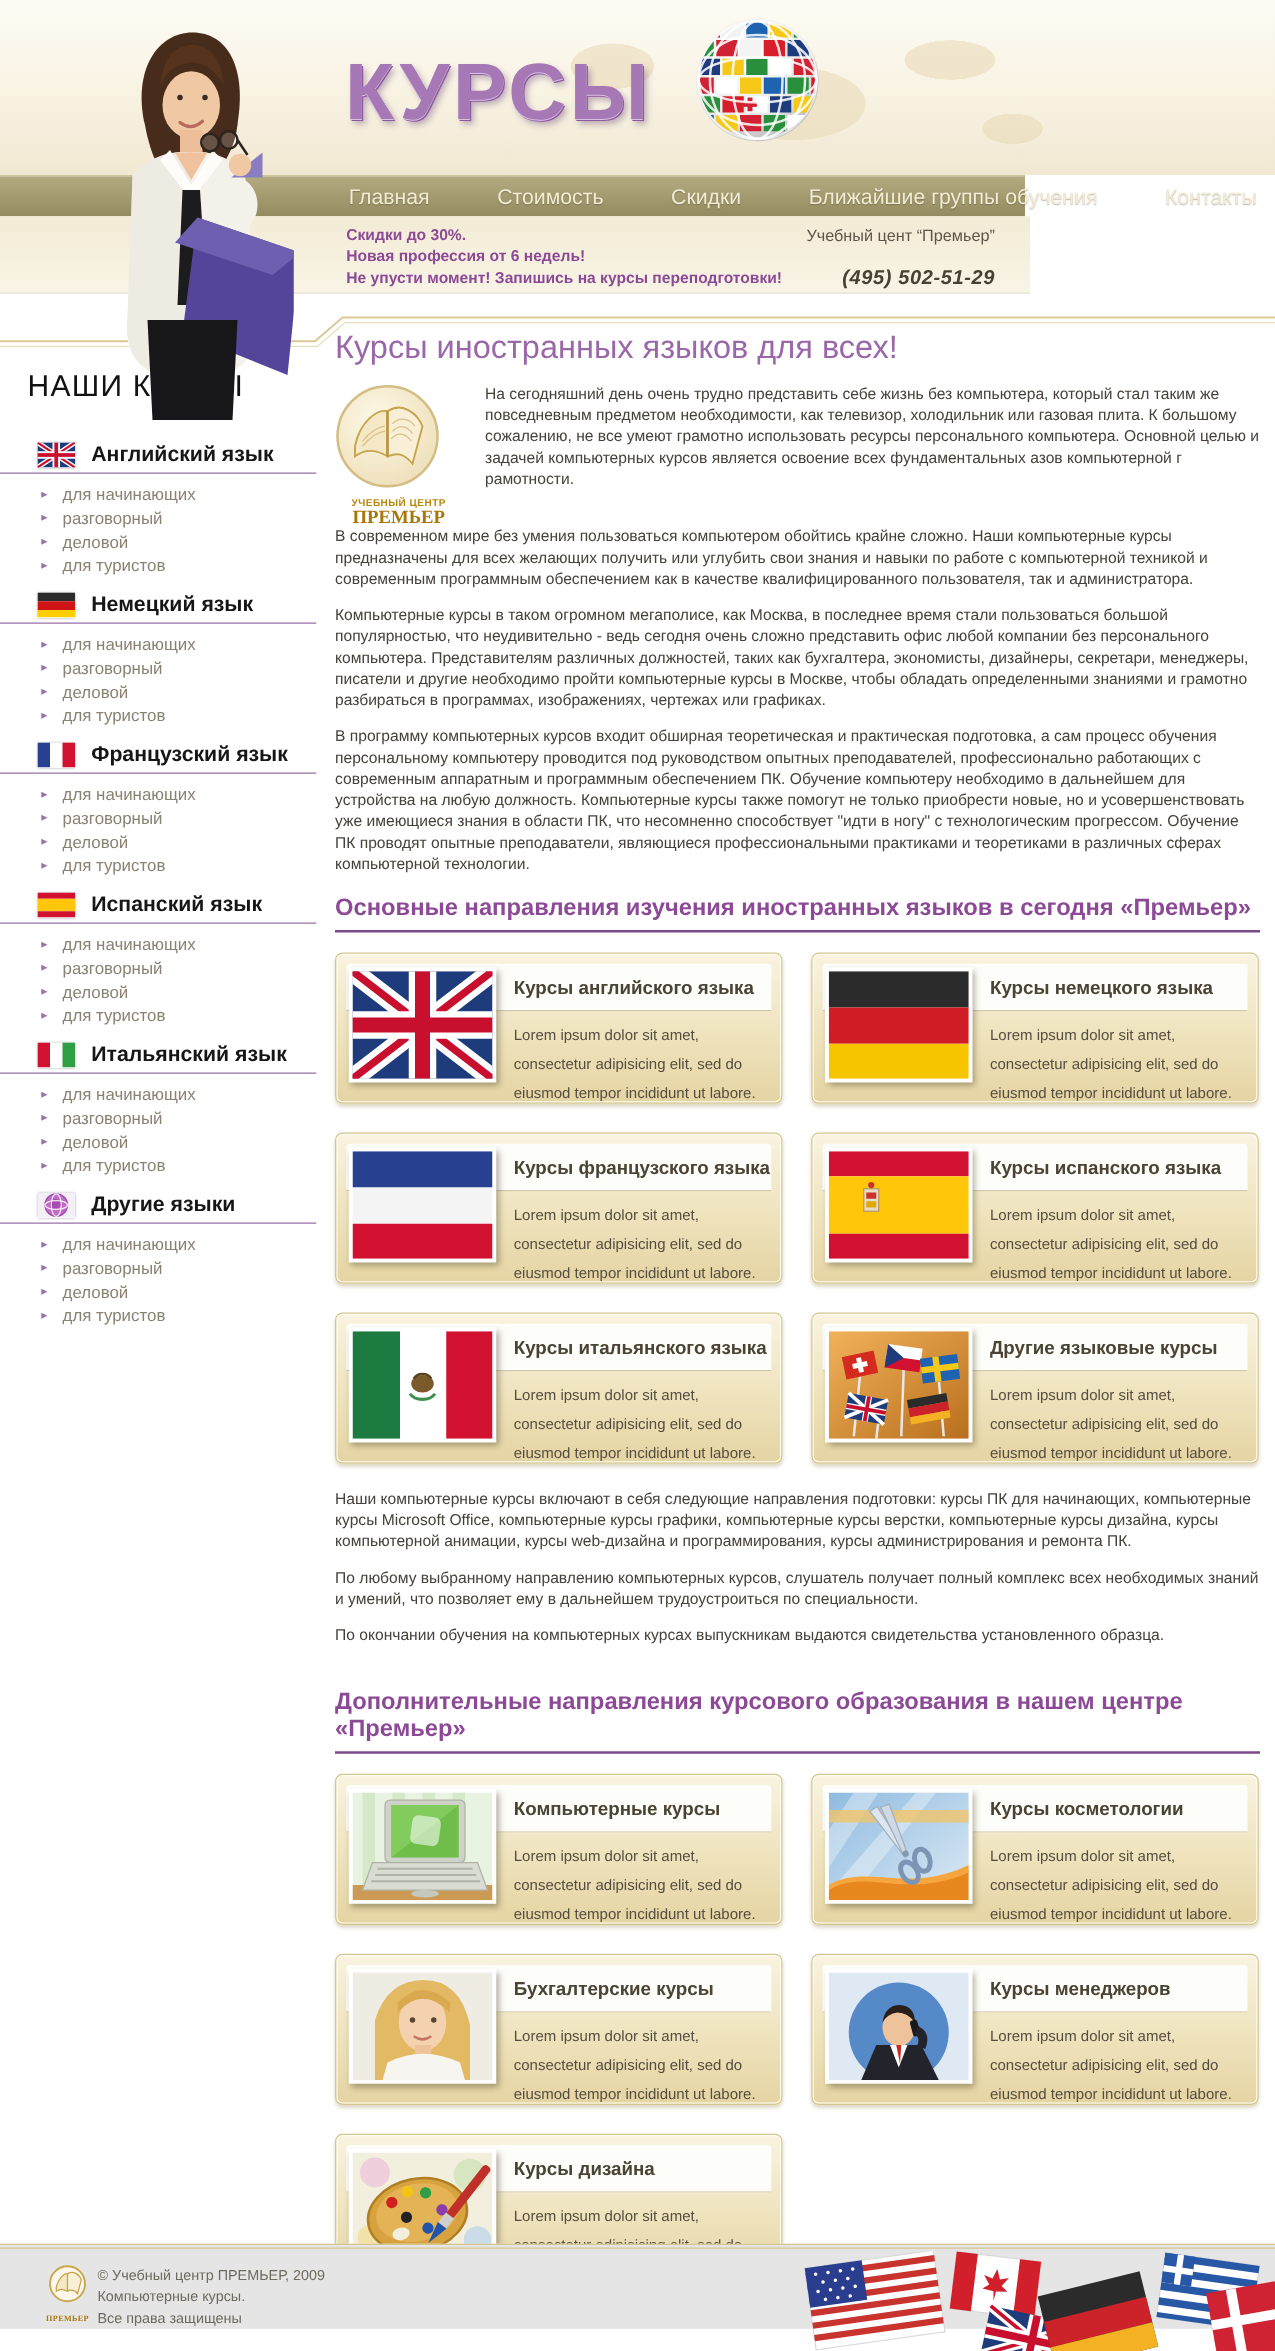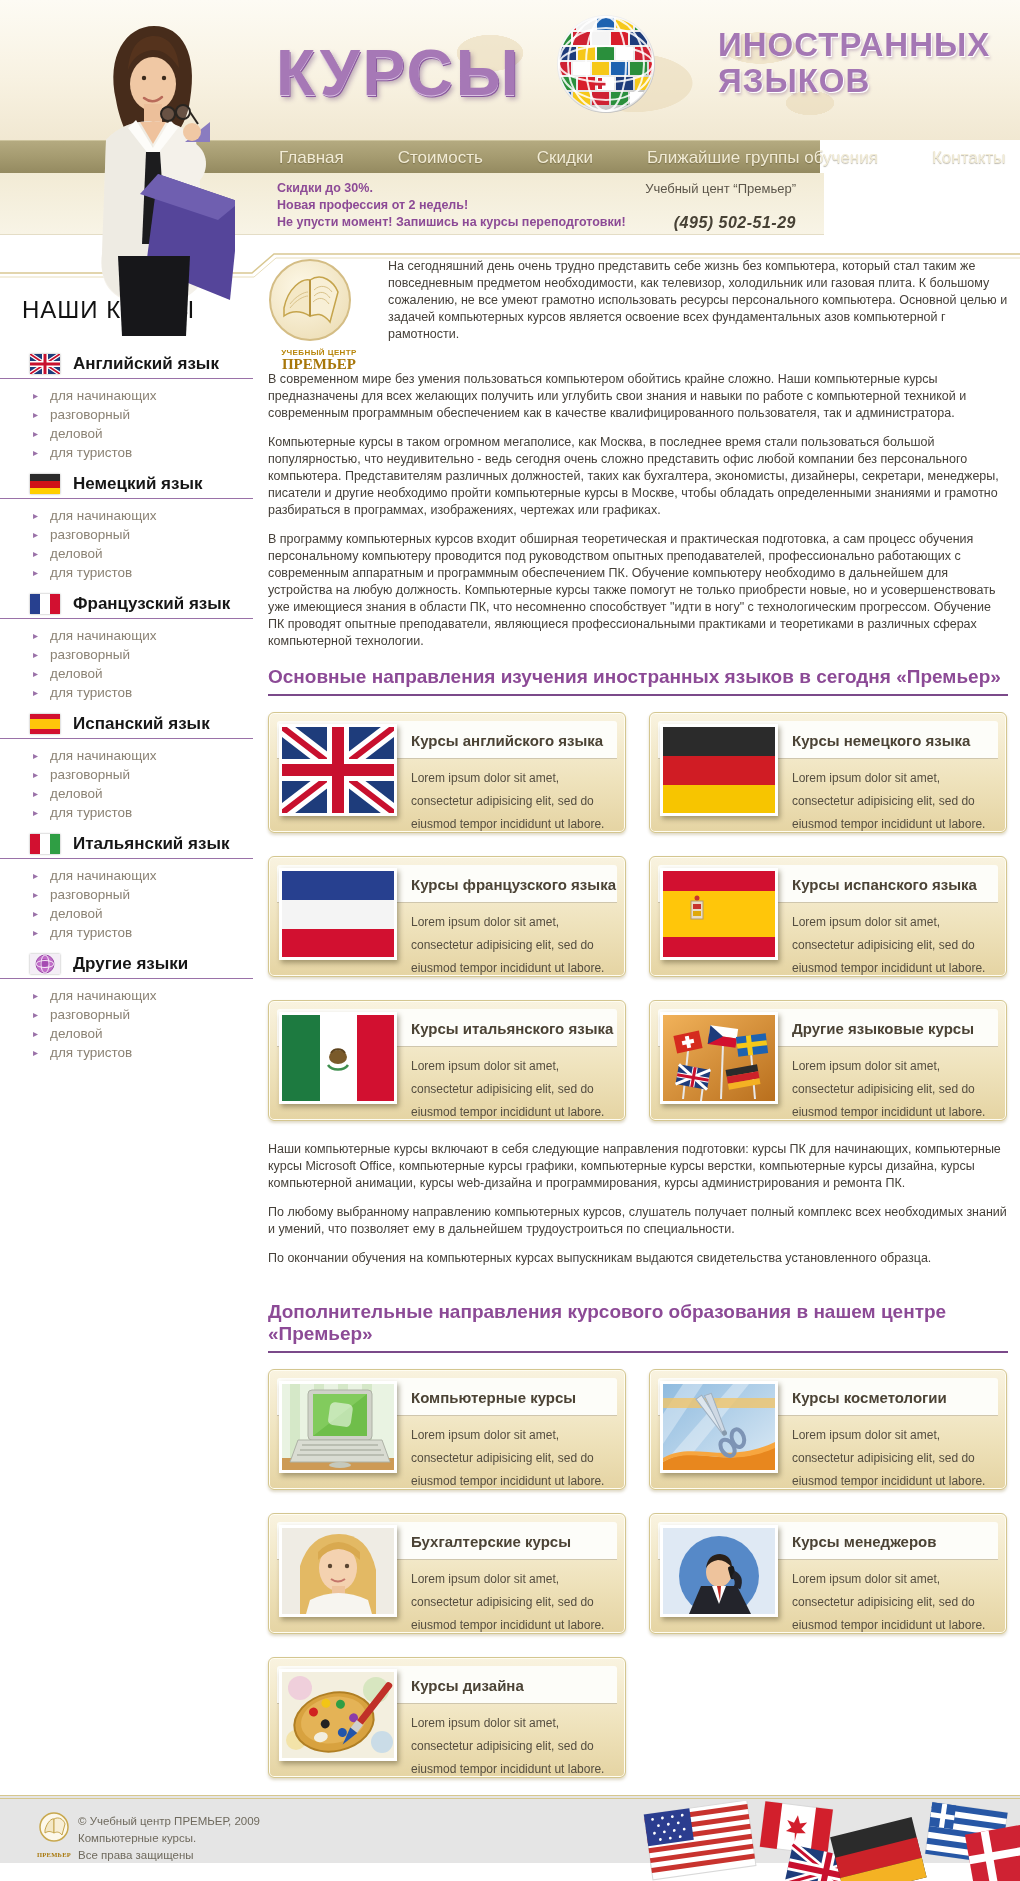--- a/index.html
+++ b/index.html
@@ -149,39 +149,35 @@
       </g>
       <g stroke="rgba(255,255,255,.85)" stroke-width="2" fill="none">
         <ellipse cx="52" cy="52" rx="20" ry="47"></ellipse>
           <ellipse cx="52" cy="52" rx="38" ry="47"></ellipse>
         <ellipse cx="52" cy="52" rx="47" ry="18"></ellipse>
           <ellipse cx="52" cy="52" rx="47" ry="36"></ellipse>
       </g>
       <circle cx="52" cy="52" r="47.5" fill="none" stroke="rgba(255,255,255,.6)" stroke-width="1.5"></circle>
     </svg>
   </div>
-  <div class="header-sub">
-    <div>ИНОСТРАННЫХ</div>
-    <div>ЯЗЫКОВ</div>
-  </div>
 
   <div class="nav">
     <ul id="nav-list">
         <li class="nav-item">Главная</li>
         <li class="nav-item">Стоимость</li>
         <li class="nav-item">Скидки</li>
         <li class="nav-item">Ближайшие группы обучения</li>
         <li class="nav-item">Контакты</li>
       </ul>
   </div>
 
   <div class="promo">
     <div class="promo-left">
       <div>Скидки до 30%.</div>
-      <div>Новая профессия от 2 недель!</div>
+      <div>Новая профессия от 6 недель!</div>
       <div>Не упусти момент! Запишись на курсы переподготовки!</div>
     </div>
     <div class="promo-right">
       <div class="promo-org">Учебный цент “Премьер”</div>
       <div class="promo-phone">(495) 502-51-29</div>
     </div>
   </div>
 
   <div class="woman">
     <svg viewBox="0 0 195 332" width="195" height="332">
@@ -409,20 +405,21 @@
             <div class="sb-item">
               <span class="sb-arrow">▸</span>
               <span class="sb-item-label">для туристов</span>
             </div>
           </div>
         </div>
       </div>
   </aside>
 
   <main class="main">
+    <h1>Курсы иностранных языков для всех!</h1>
     <div class="intro">
       <div class="intro-logo">
         <svg viewBox="0 0 84 84" width="84" height="84">
           <defs>
               <radialGradient id="lg1" cx="40%" cy="35%" r="80%">
                 <stop offset="0%" stop-color="#fdf8e8"></stop>
                 <stop offset="100%" stop-color="#ecdcb2"></stop>
               </radialGradient>
             </defs>
           <circle cx="42" cy="42" r="40" fill="url(#lg1)" stroke="#d4bd85" stroke-width="2"></circle>

